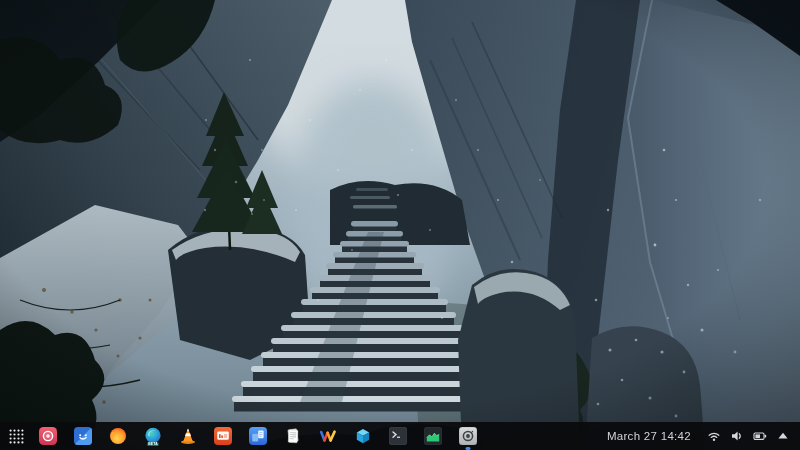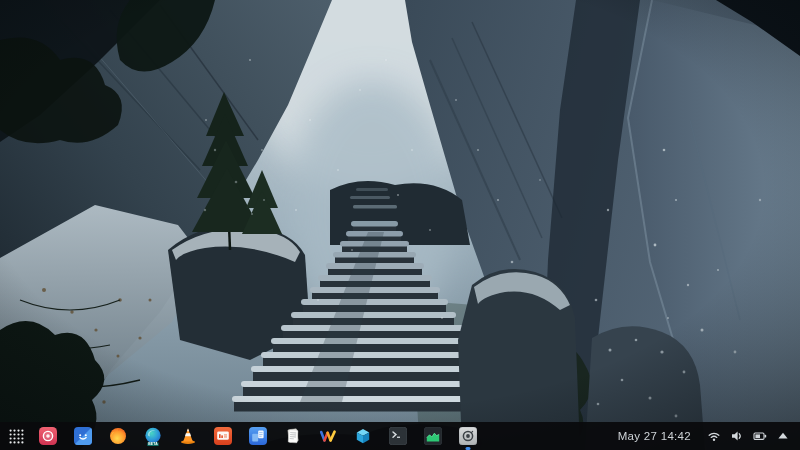--- a/index.html
+++ b/index.html
@@ -421,21 +421,21 @@
           <circle cx="9" cy="9" r="1.9" fill="#3c4247"></circle>
           <path d="M12.2,5.8 L13.6,4.4" stroke="#3c4247" stroke-width="1.2" stroke-linecap="round"></path>
         </svg>
         <span class="running-dot"></span>
       </div>
 
     </div>
 
     <div class="spacer"></div>
 
-    <span class="clock">May 27 14:42</span>
+    <span class="clock">March 27 14:42</span>
 
     <div class="tray">
       <span class="tray-icon" title="Wi-Fi">
         <svg viewBox="0 0 14 14">
           <path d="M2.2,6.2 A7.2,7.2 0 0 1 11.8,6.2" stroke="#d2d7db" stroke-width="1.3" fill="none" stroke-linecap="round"></path>
           <path d="M4.2,8.4 A4.4,4.4 0 0 1 9.8,8.4" stroke="#d2d7db" stroke-width="1.3" fill="none" stroke-linecap="round"></path>
           <circle cx="7" cy="10.8" r="1.2" fill="#d2d7db"></circle>
         </svg>
       </span>
       <span class="tray-icon" title="Volume">

